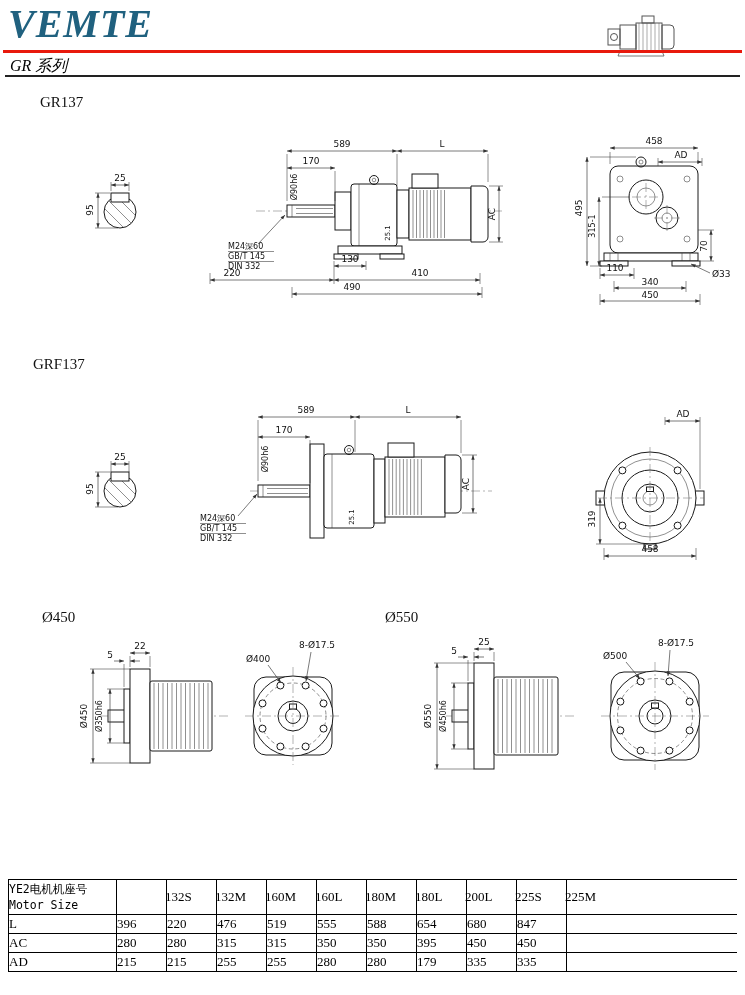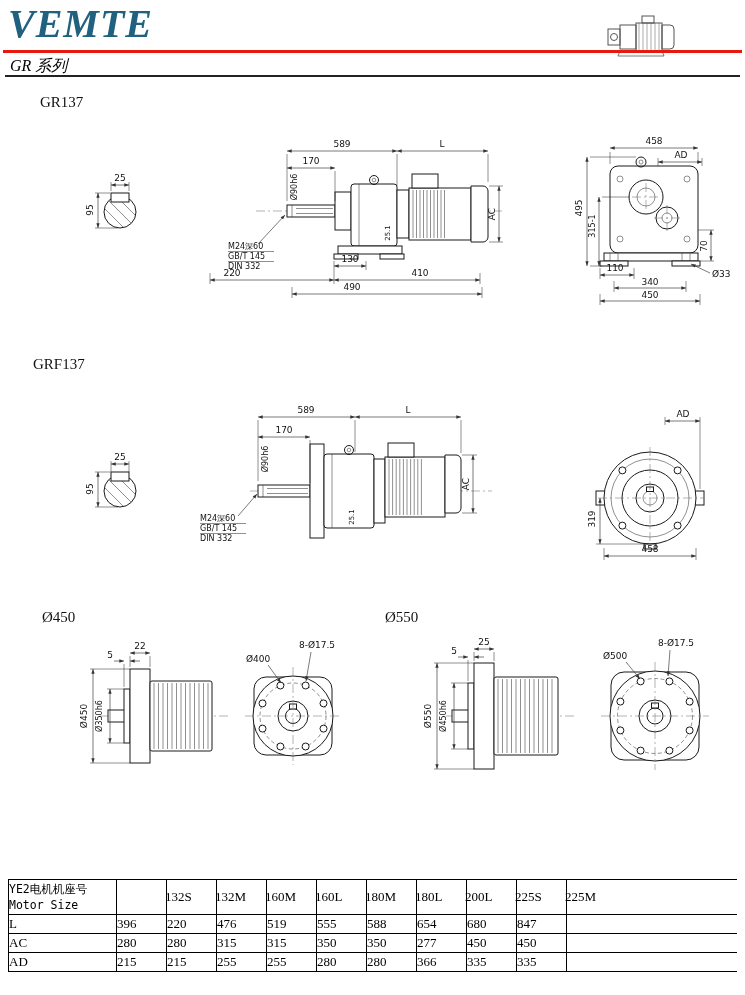--- a/index.html
+++ b/index.html
@@ -425,34 +425,34 @@
         <td class="filler"></td>
       </tr>
       <tr>
         <td class="c0">AC</td>
         <td>280</td>
         <td>280</td>
         <td>315</td>
         <td>315</td>
         <td>350</td>
         <td>350</td>
-        <td>277</td>
+        <td>395</td>
         <td>450</td>
         <td>450</td>
         <td class="filler"></td>
       </tr>
       <tr>
         <td class="c0">AD</td>
         <td>215</td>
         <td>215</td>
         <td>255</td>
         <td>255</td>
         <td>280</td>
         <td>280</td>
-        <td>366</td>
+        <td>179</td>
         <td>335</td>
         <td>335</td>
         <td class="filler"></td>
       </tr>
     </tbody>
   </table>
 
   <div class="bottom-bar"></div>
 </div>
 

